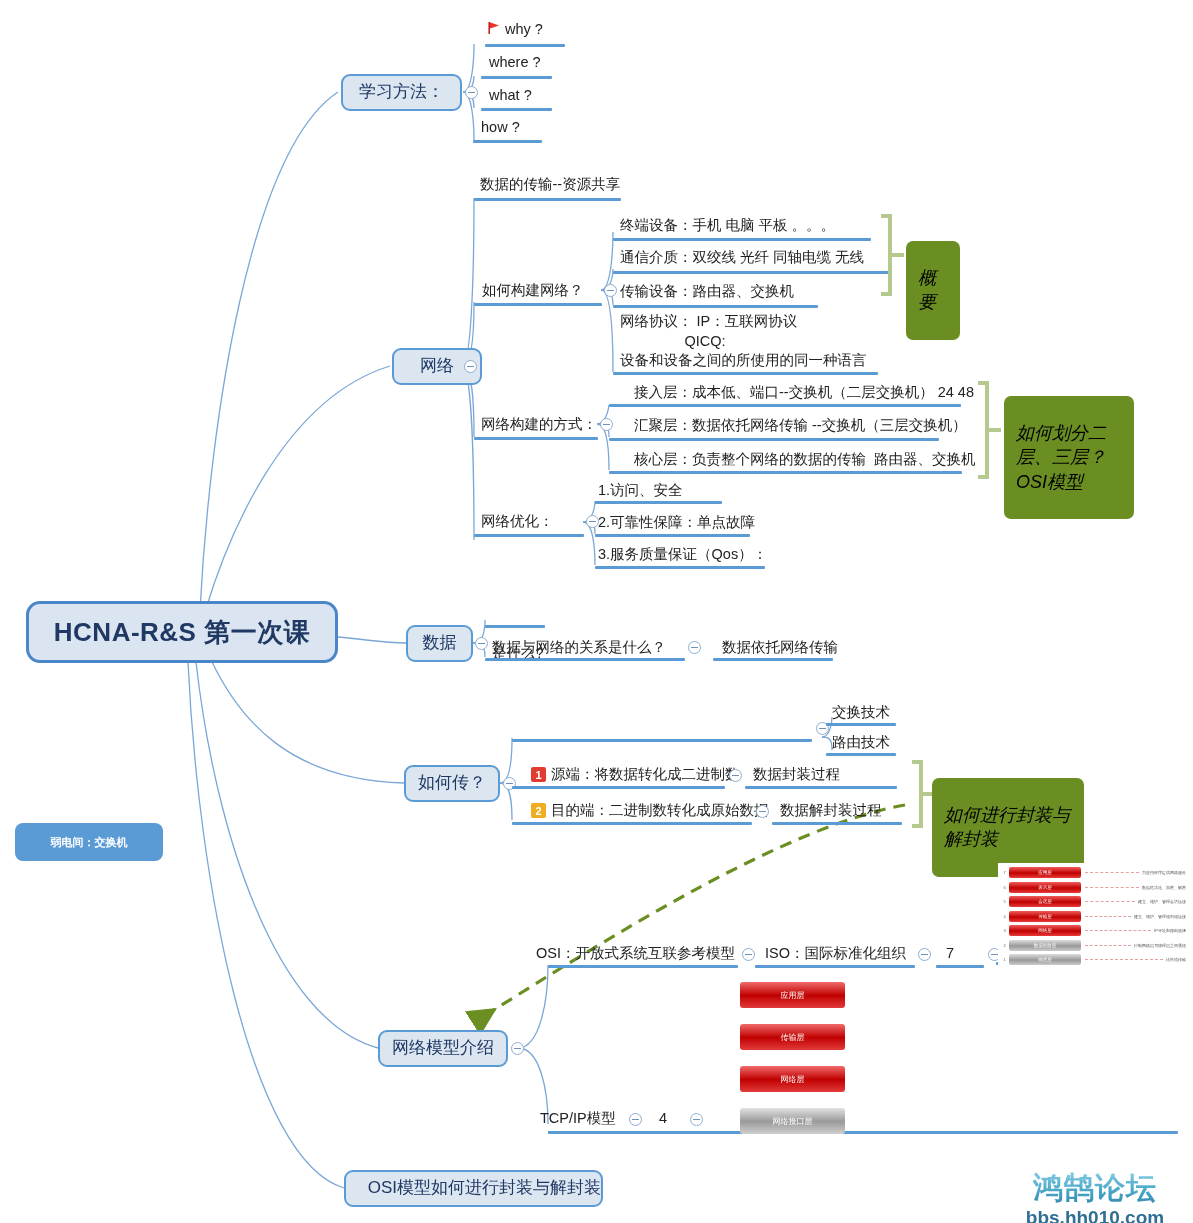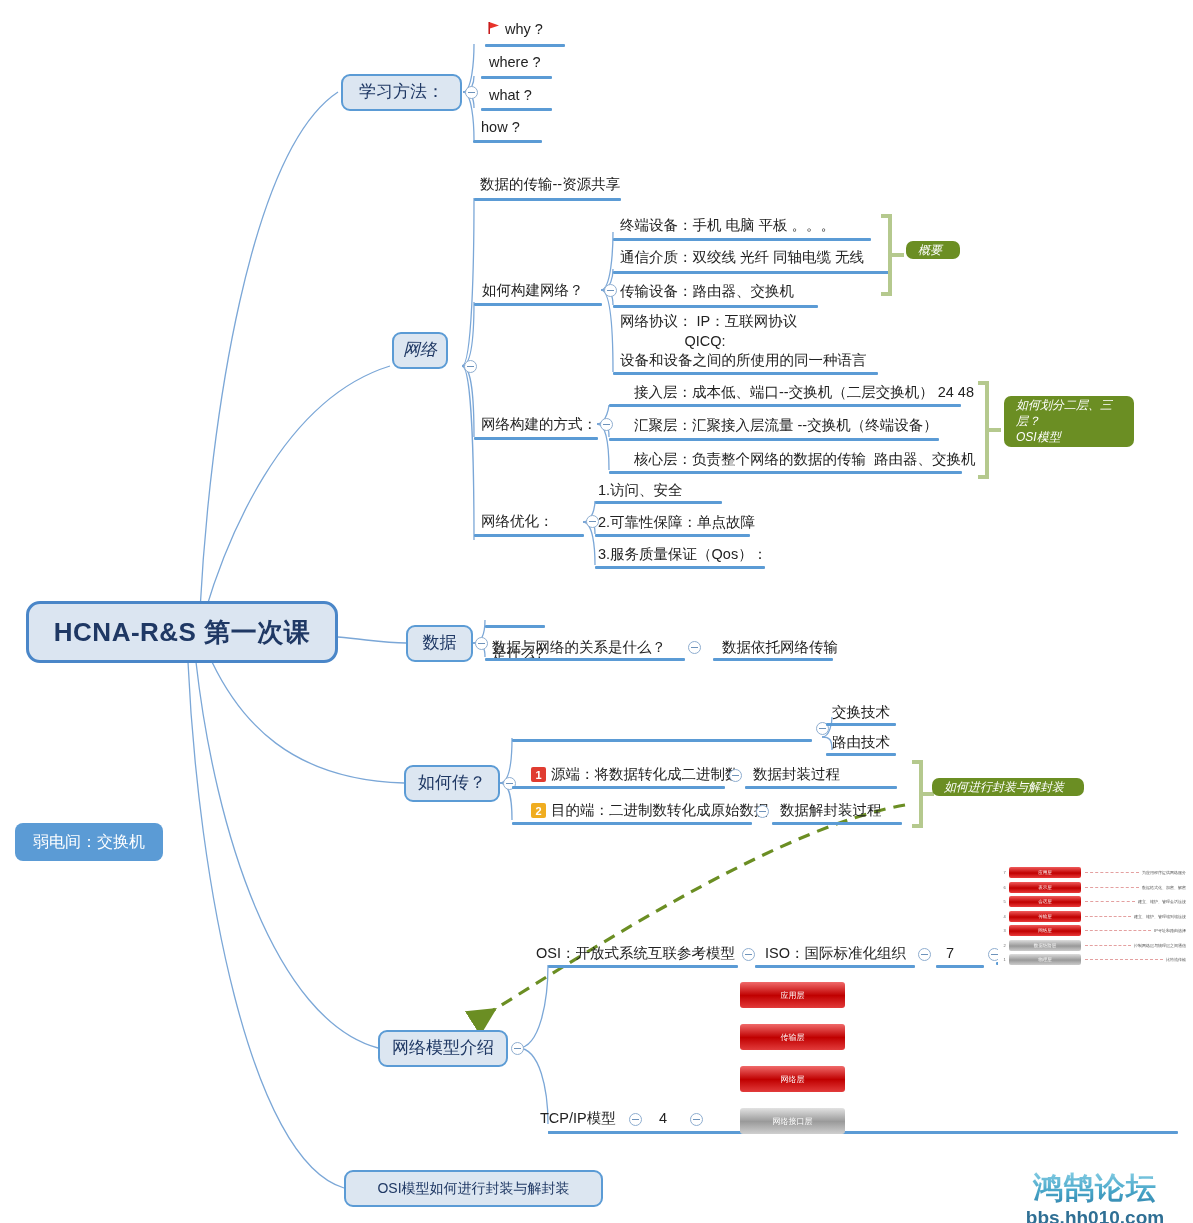--- a/index.html
+++ b/index.html
@@ -28,24 +28,24 @@
     line-height:1.1;
   }
   .root{
     background:#dbe5f1;
     border:3px solid #4a86c8;
     border-radius:14px;
     font-size:26px;font-weight:bold;
     letter-spacing:.5px;
   }
   .box.mid{font-size:17px;}
-  .box.wide{font-size:14px;}
+  .box.wide{font-size:17px;justify-content:flex-end;}
   .filled{
     background:#5b9bd5;border:none;color:#ffffff;
-    font-size:16px;font-weight:normal;border-radius:8px;
+    font-size:11px;font-weight:bold;border-radius:8px;
   }
 
   
   .leaf{
     position:absolute;
     font-size:14.5px;
     color:#222222;
     white-space:pre;
     line-height:1.35;
     padding-bottom:2px;
@@ -64,25 +64,25 @@
   }
   .toggle:after{
     content:"";position:absolute;left:2px;top:5px;
     width:7px;height:1px;background:#6e93bb;
   }
 
   
   .callout{
     position:absolute;
     background:#6b8e23;
-    color:#ffffff;
+    color:#000000;
     font-style:italic;
-    font-size:12px;
+    font-size:18px;
     border-radius:7px;
-    padding:1px 12px;
+    padding:25px 12px;
     line-height:1.35;
     white-space:pre-line;
     box-sizing:border-box;
   }
   .bracket{position:absolute;}
 
   
   .badge{
     position:absolute;
     width:15px;height:15px;
@@ -233,21 +233,21 @@
 
   <div class="leaf" style="left:489px;top:53px;">where ?</div>
   <div class="rule" style="left:481px;top:76px;width:71px;"></div>
 
   <div class="leaf" style="left:489px;top:86px;">what ?</div>
   <div class="rule" style="left:481px;top:108px;width:71px;"></div>
 
   <div class="leaf" style="left:481px;top:118px;">how ?</div>
   <div class="rule" style="left:473px;top:140px;width:69px;"></div>
 
-  <div class="box mid" style="left:392px;top:332px;width:56px;height:37px;font-style:italic;">
+  <div class="box mid" style="left:392px;top:348px;width:90px;height:37px;">
     <span>网络</span>
   </div>
   <div class="toggle" style="left:464px;top:360px;"></div>
 
   <div class="leaf" style="left:480px;top:175px;">数据的传输--资源共享</div>
   <div class="rule" style="left:474px;top:198px;width:147px;"></div>
 
   <div class="leaf" style="left:482px;top:281px;">如何构建网络？</div>
   <div class="rule" style="left:474px;top:303px;width:128px;"></div>
   <div class="toggle" style="left:604px;top:284px;"></div>
@@ -272,21 +272,21 @@
   </svg>
   <div class="callout" style="left:906px;top:241px;width:54px;">概要</div>
 
   <div class="leaf" style="left:481px;top:415px;">网络构建的方式：</div>
   <div class="rule" style="left:474px;top:437px;width:124px;"></div>
   <div class="toggle" style="left:600px;top:418px;"></div>
 
   <div class="leaf" style="left:634px;top:383px;">接入层：成本低、端口--交换机（二层交换机） 24 48</div>
   <div class="rule" style="left:609px;top:404px;width:352px;"></div>
 
-  <div class="leaf" style="left:634px;top:416px;">汇聚层：汇聚接入层流量 --交换机（终端设备）</div>
+  <div class="leaf" style="left:634px;top:416px;">汇聚层：数据依托网络传输 --交换机（三层交换机）</div>
   <div class="rule" style="left:609px;top:438px;width:330px;"></div>
 
   <div class="leaf" style="left:634px;top:450px;">核心层：负责整个网络的数据的传输  路由器、交换机</div>
   <div class="rule" style="left:609px;top:471px;width:353px;"></div>
 
   <svg class="bracket" style="left:975px;top:381px;width:30px;height:98px;" viewBox="0 0 30 98">
     <path d="M3 2 L12 2 L12 96 L3 96" fill="none" stroke="#b5c98e" stroke-width="4"></path>
     <path d="M12 49 L26 49" stroke="#b5c98e" stroke-width="4"></path>
   </svg>
   <div class="callout" style="left:1004px;top:396px;width:130px;">如何划分二层、三层？

